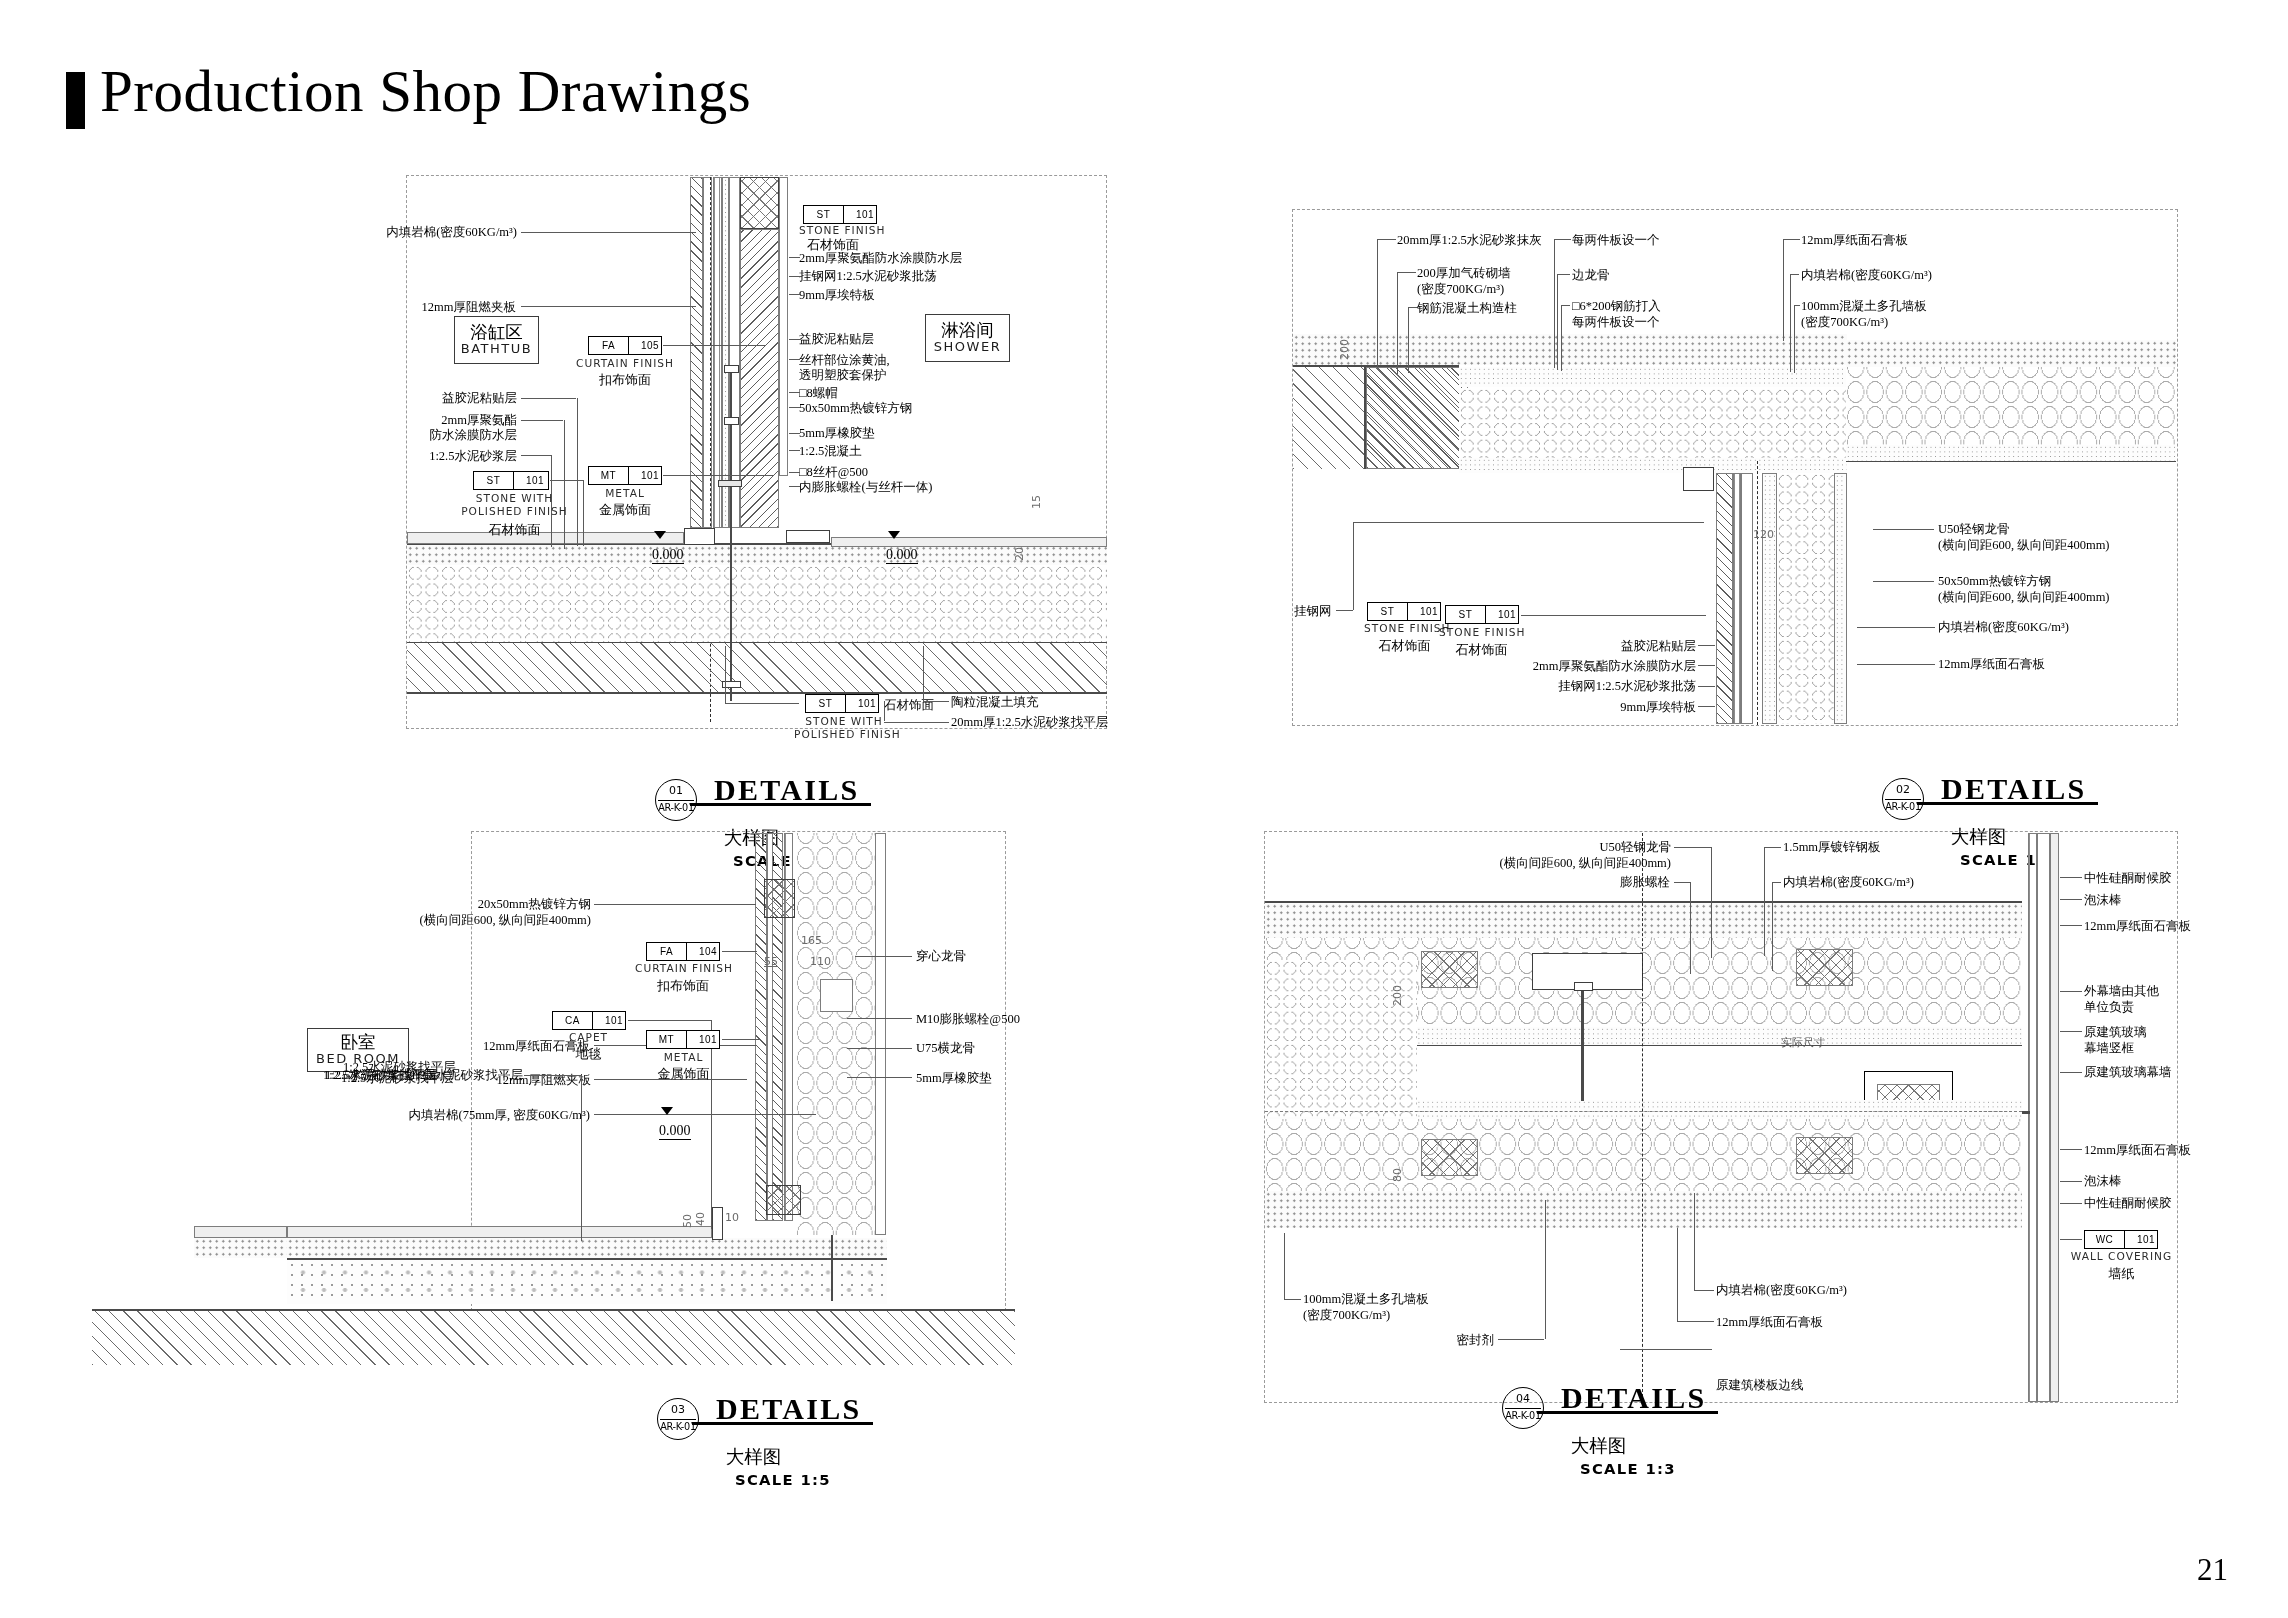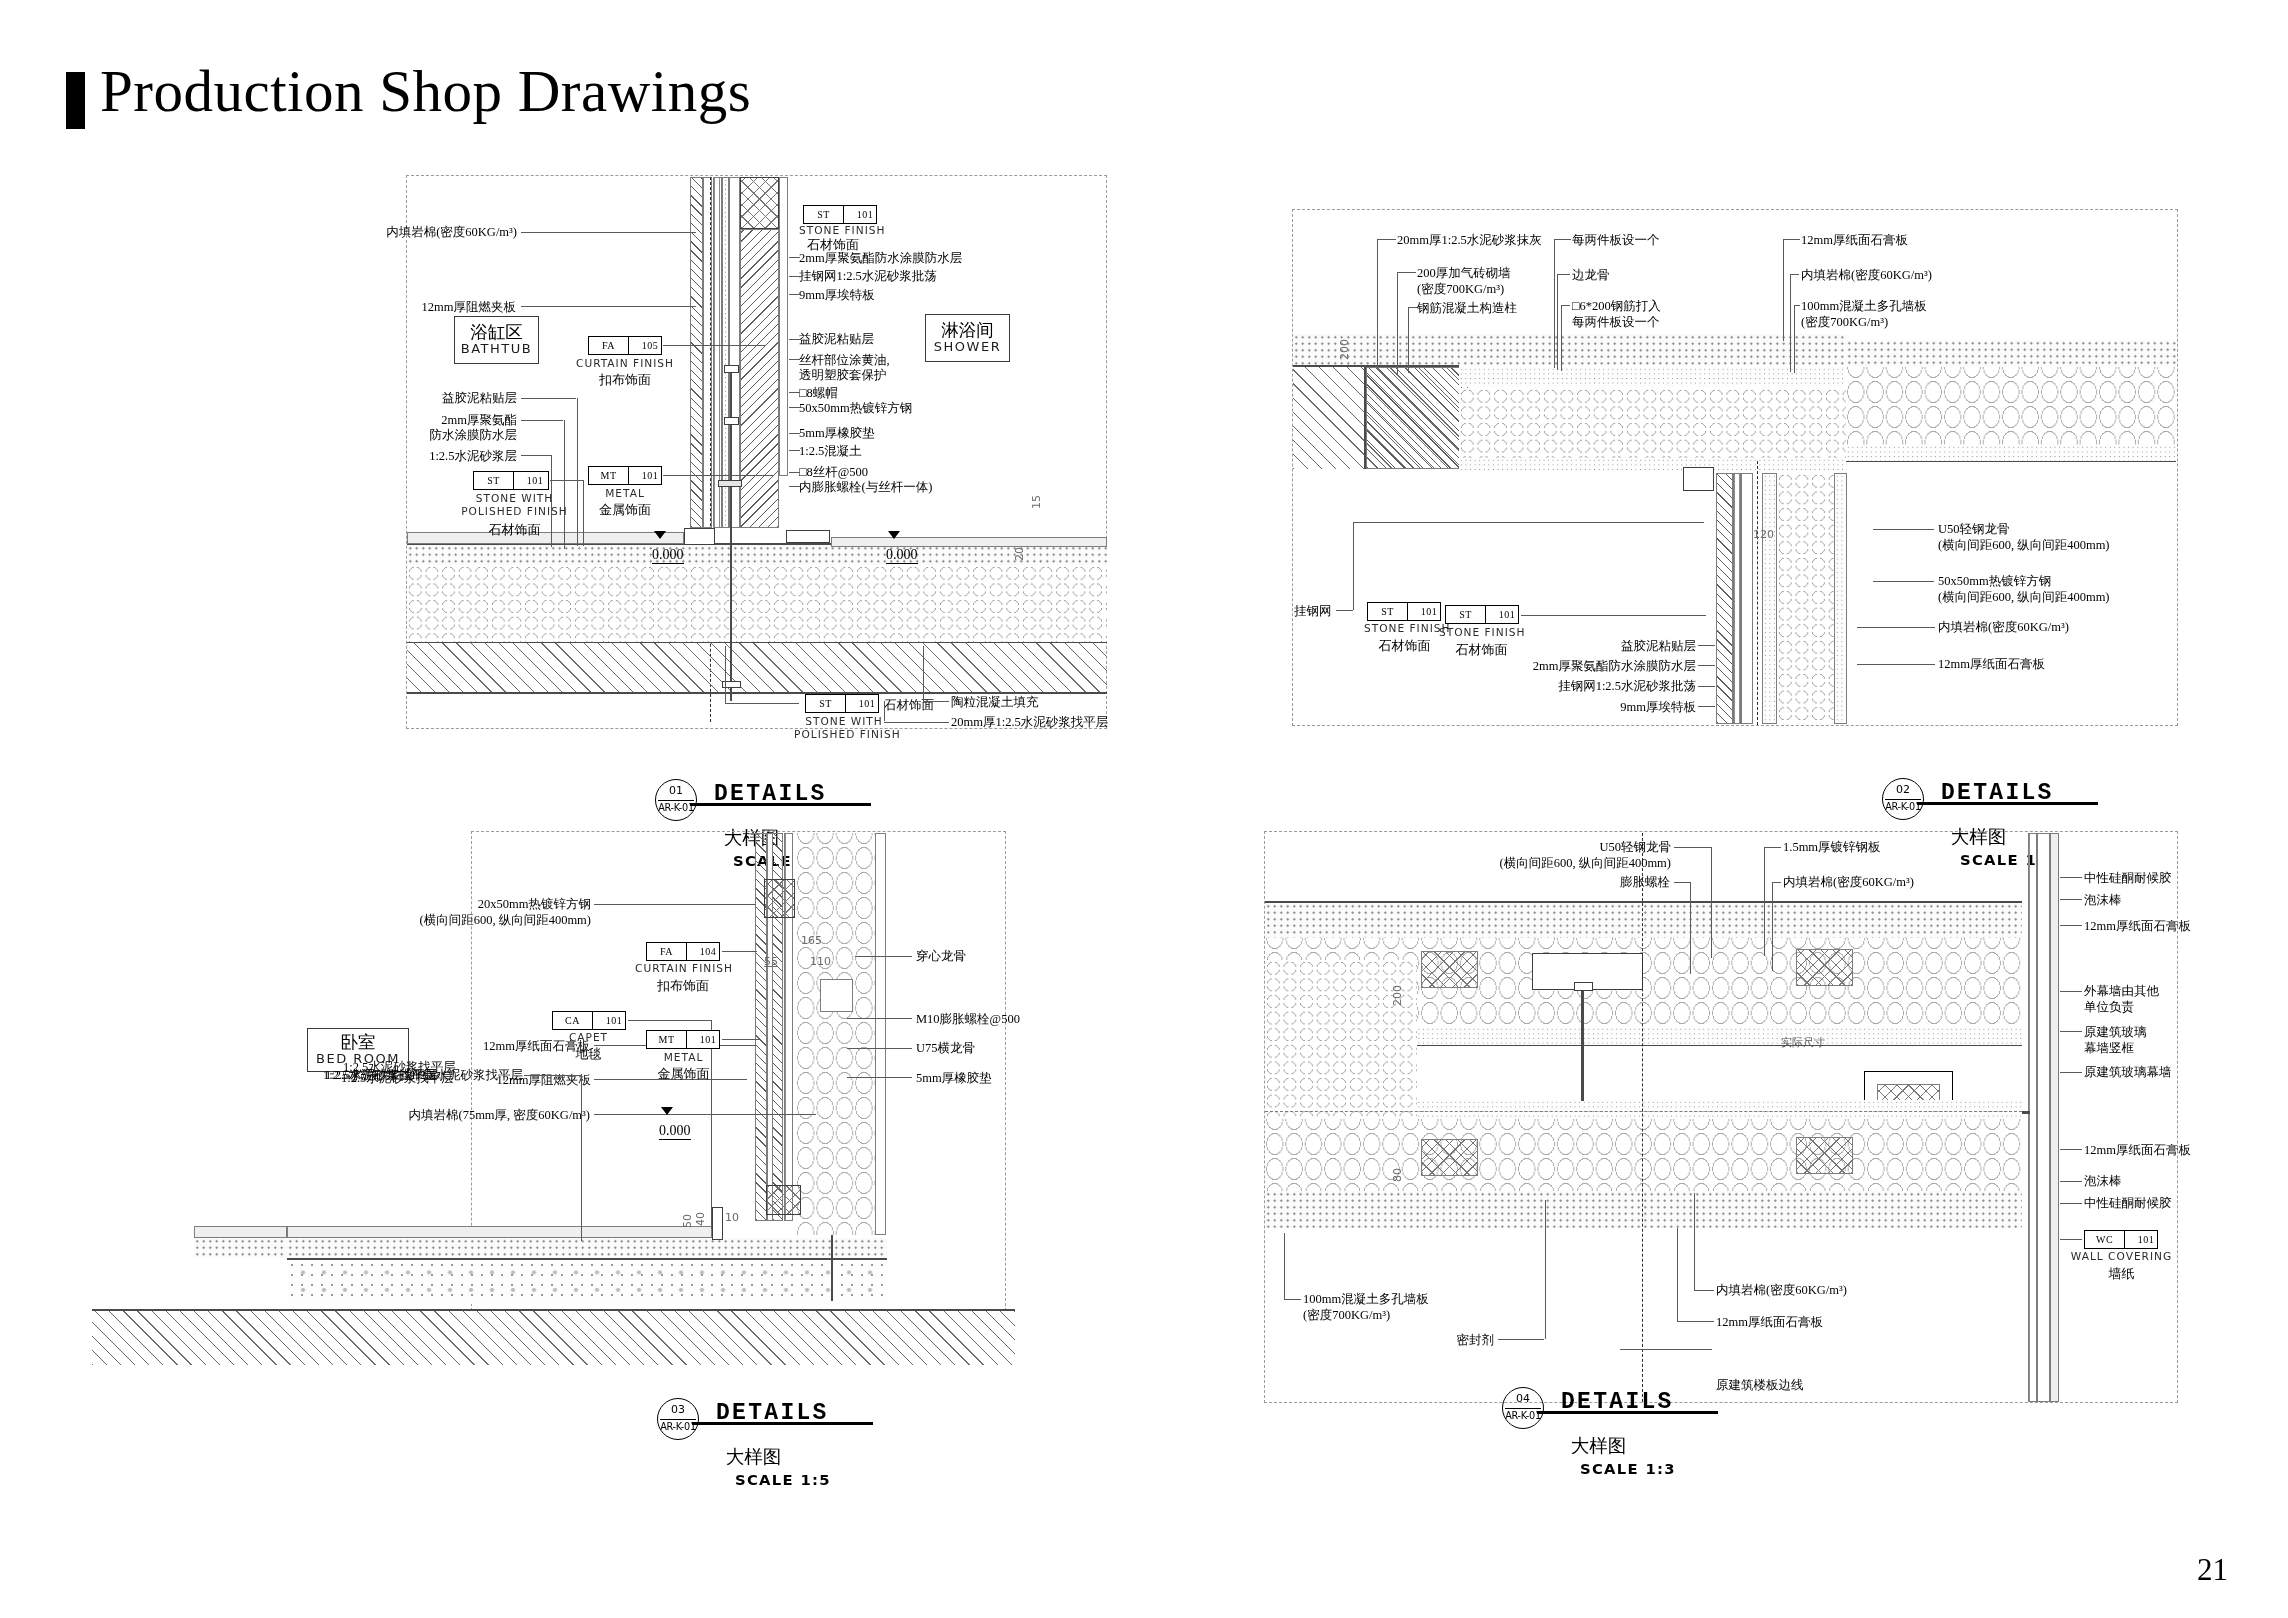--- a/index.html
+++ b/index.html
@@ -79,21 +79,21 @@
   .tagbox {
     position: absolute;
     border: 1.5px solid #000;
     display: flex;
     align-items: stretch;
     height: 18.5px;
     background: #fff;
     box-sizing: border-box;
   }
   .tagbox .tcode, .tagbox .tnum {
-    font-family: Liberation Serif, serif;
+    font-family: Liberation Sans, sans-serif;
     font-size: 10px;
     display: flex;
     align-items: center;
     justify-content: center;
     padding: 0 5.5px;
     letter-spacing: 0.5px;
   }
   .tagbox .tcode { border-right: 1.1px solid #000; min-width: 28px; }
   .tagbox .tnum { min-width: 31px; }
   .tag-en {
@@ -151,23 +151,23 @@
     border-top: 1.4px solid #000;
   }
   .titleblock .circ .cn-bot {
     position: absolute; left: 0; right: 0; top: 22px;
     text-align: center;
     font-family: "DejaVu Sans", sans-serif;
     font-size: 9.7px;
     letter-spacing: -0.3px;
   }
   .titleblock .dt {
-    position: absolute; left: 59px; top: 8px;
-    font-family: Liberation Mono, monospace;
-    font-size: 23px;
+    position: absolute; left: 59px; top: 0;
+    font-family: Liberation Serif, serif;
+    font-size: 30px;
     font-weight: bold;
     letter-spacing: 2.3px;
   }
   .titleblock .rule {
     position: absolute; left: 35px; top: 29.5px;
     width: 181px; border-top: 3.2px solid #000;
   }
   .titleblock .sub {
     position: absolute; left: 41px; top: 31px;
     white-space: pre;

